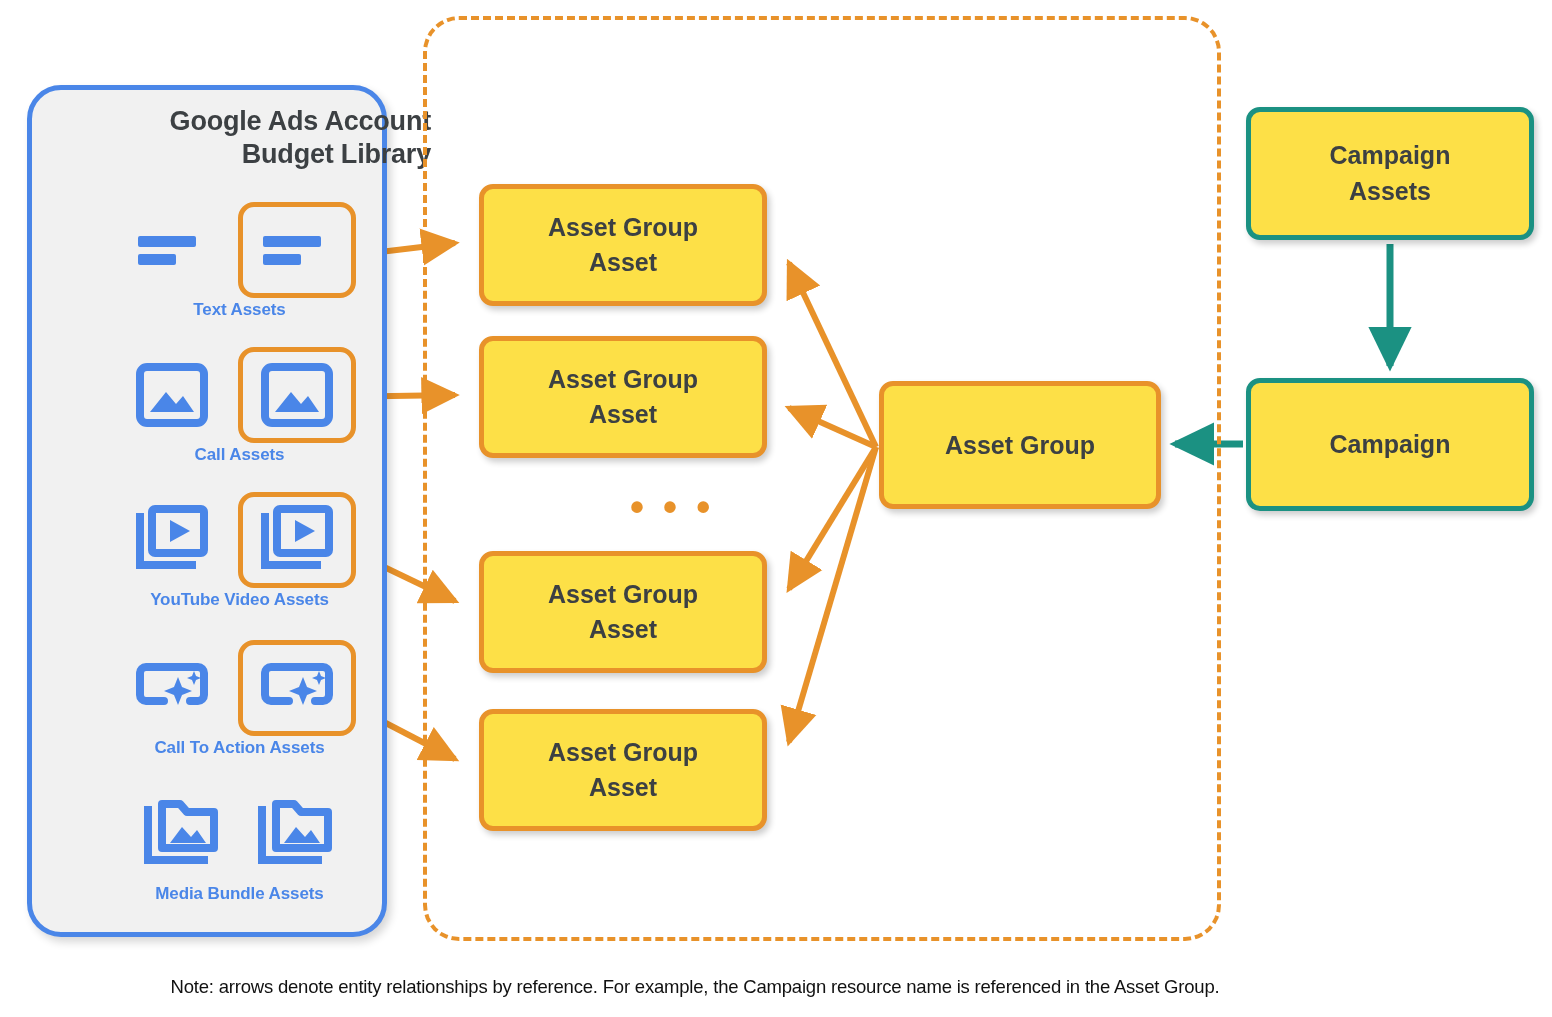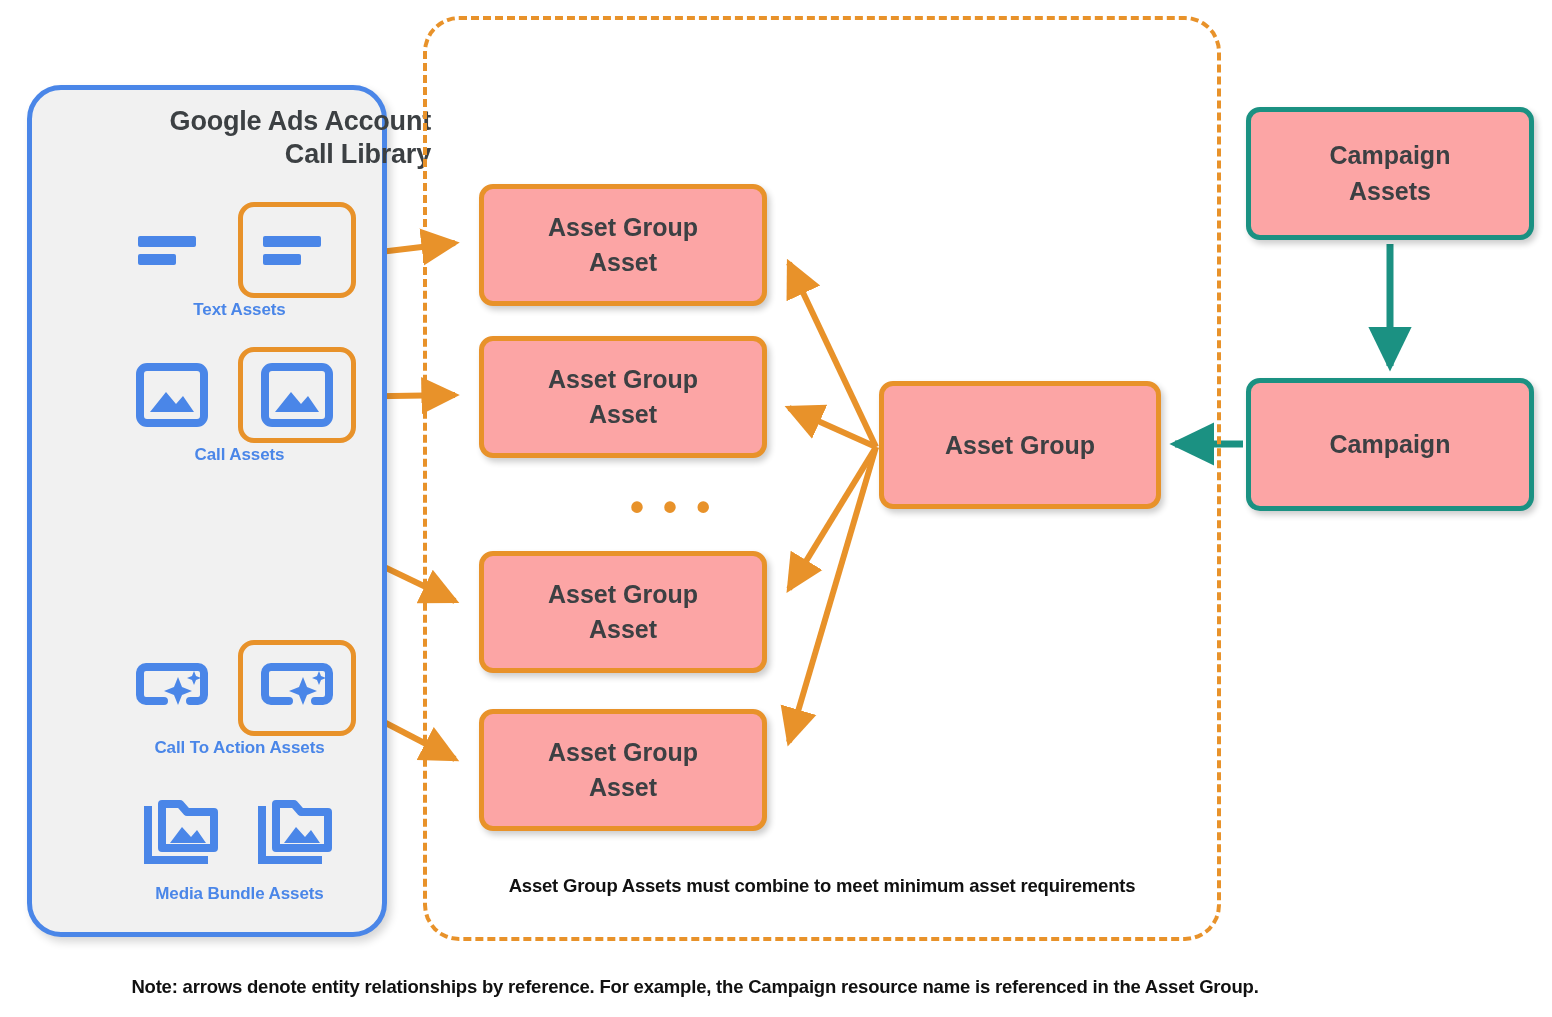--- a/index.html
+++ b/index.html
@@ -6,21 +6,21 @@
   body{
     font-family:"Liberation Sans", sans-serif;
     width:1552px;height:1017px;overflow:hidden;
     -webkit-font-smoothing:antialiased;
   }
   #stage{position:relative;width:1552px;height:1017px;}
 
   
   .card{
     position:absolute;
-    background:#fca5a5;
+    background:#fde047;
     border-radius:14px;
     box-sizing:border-box;
     display:flex;align-items:center;justify-content:center;
     text-align:center;
     color:#3C4043;
     box-shadow:3px 4px 6px rgba(0,0,0,.20);
   }
 
   
   #library{
@@ -92,21 +92,21 @@
     border:5px solid #1B9182;font-size:25px;font-weight:bold;line-height:1.42;
   }
   #campaign{
     left:1246px;top:378px;width:288px;height:133px;
     border:5px solid #1B9182;font-size:25px;font-weight:bold;
   }
 
   
   #bottom-note{
     position:absolute;left:0;top:976px;width:1390px;text-align:center;
-    font-size:18.5px;font-weight:bold;color:#111111;letter-spacing:-.2px;
+    font-size:18.5px;font-weight:normal;color:#111111;letter-spacing:-.2px;
   }
 
   
   #arrows{position:absolute;left:0;top:0;width:1552px;height:1017px;pointer-events:none;}
 </style>
 </head>
 <body>
 
 <div id="stage">
 
@@ -152,21 +152,21 @@
 
     <g stroke="#1B9182" stroke-width="7" fill="none">
       <path d="M1243 444 L1175 444" marker-end="url(#ar-t)"></path>
     </g>
   </svg>
 
   <div id="library"></div>
 
   <div id="library-title">
     <div>Google Ads Account</div>
-    <div>Call Library</div>
+    <div>Budget Library</div>
   </div>
 
   <div class="asset-row" style="top:202px">
     <div class="asset-icons">
       <div class="icon-plain">
         <svg width="72" height="48" viewBox="0 0 72 48">
           <rect x="2" y="10" width="58" height="11" rx="2" fill="#4A86E8"></rect>
           <rect x="2" y="28" width="38" height="11" rx="2" fill="#4A86E8"></rect>
         </svg>
       </div>
@@ -191,20 +191,39 @@
       <div class="icon-hl">
         <svg width="72" height="66" viewBox="0 0 72 66">
           <rect x="4" y="5" width="64" height="56" rx="7" fill="none" stroke="#4A86E8" stroke-width="8"></rect>
           <path d="M14 50 L30 30 L40 42 L47 34 L58 50 Z" fill="#4A86E8"></path>
         </svg>
       </div>
     </div>
     <div class="asset-label">Call Assets</div>
   </div>
 
+  <div class="asset-row" style="top:492px">
+    <div class="asset-icons">
+      <div class="icon-plain">
+        <svg width="76" height="70" viewBox="0 0 76 70">
+          <path d="M6 12 L6 60 L58 60" fill="none" stroke="#4A86E8" stroke-width="8" stroke-linecap="square"></path>
+          <rect x="18" y="4" width="52" height="44" rx="3" fill="none" stroke="#4A86E8" stroke-width="8"></rect>
+          <path d="M36 15 L56 26 L36 37 Z" fill="#4A86E8"></path>
+        </svg>
+      </div>
+      <div class="icon-hl">
+        <svg width="76" height="70" viewBox="0 0 76 70">
+          <path d="M6 12 L6 60 L58 60" fill="none" stroke="#4A86E8" stroke-width="8" stroke-linecap="square"></path>
+          <rect x="18" y="4" width="52" height="44" rx="3" fill="none" stroke="#4A86E8" stroke-width="8"></rect>
+          <path d="M36 15 L56 26 L36 37 Z" fill="#4A86E8"></path>
+        </svg>
+      </div>
+    </div>
+    <div class="asset-label">YouTube Video  Assets</div>
+  </div>
 
   <div class="asset-row" style="top:640px">
     <div class="asset-icons">
       <div class="icon-plain">
         <svg width="80" height="58" viewBox="0 0 80 58">
           <path d="M8 14 a6 6 0 0 1 6 -6 h52 a6 6 0 0 1 6 6 v22 a6 6 0 0 1 -6 6 h-8
                    M32 42 h-18 a6 6 0 0 1 -6 -6 v-22" fill="none" stroke="#4A86E8" stroke-width="8" stroke-linecap="round"></path>
           <path d="M46 18 L50 28 L60 32 L50 36 L46 46 L42 36 L32 32 L42 28 Z" fill="#4A86E8"></path>
           <path d="M62 12 L64 17 L69 19 L64 21 L62 26 L60 21 L55 19 L60 17 Z" fill="#4A86E8"></path>
         </svg>
@@ -271,21 +290,20 @@
     <div>
       <div>Asset Group</div>
       <div>Asset</div>
     </div>
   </div>
 
   <div class="card" id="asset-group">
     <span>Asset Group</span>
   </div>
 
-  <div id="mutate-footnote">Asset Group Assets must combine to meet minimum asset requirements</div>
 
   <div class="card" id="campaign-budget">
     <div>
       <div>Campaign</div>
       <div>Assets</div>
     </div>
   </div>
 
   <div class="card" id="campaign">
     <span>Campaign</span>

